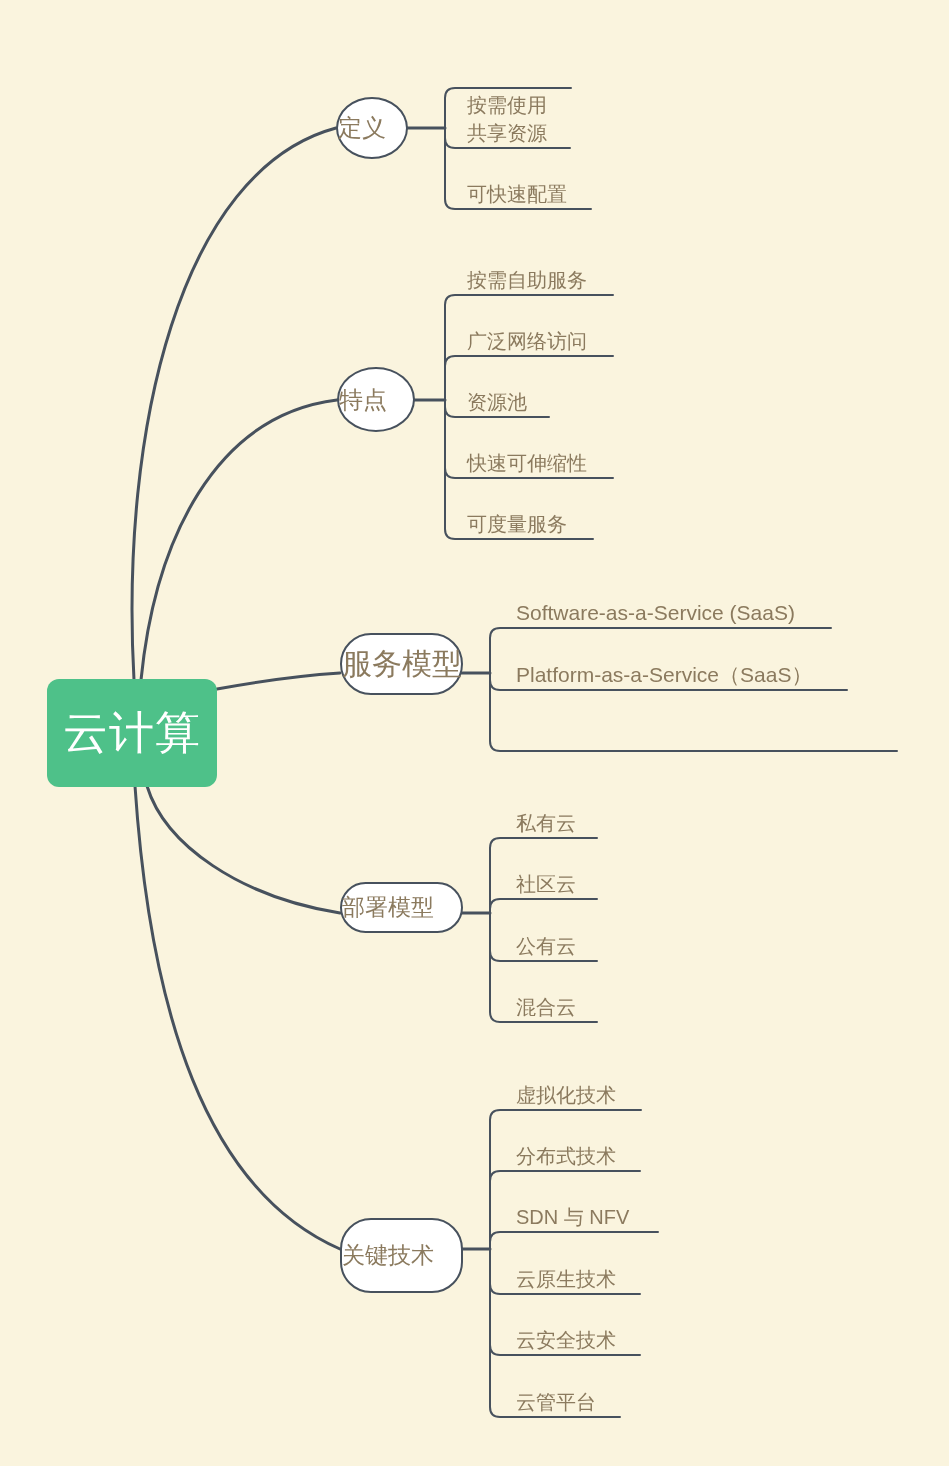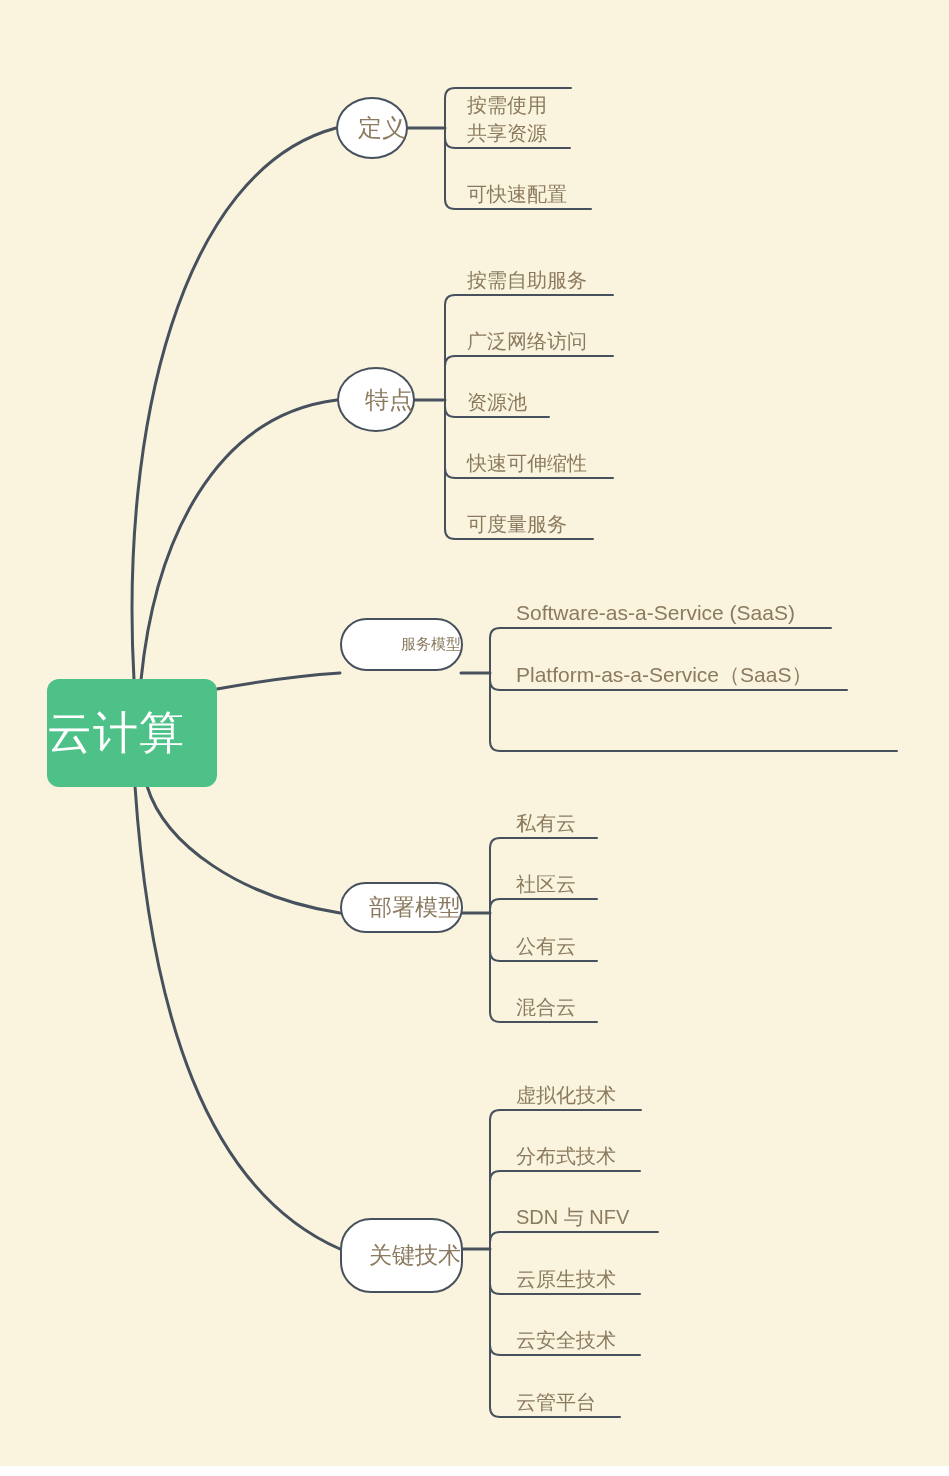--- a/index.html
+++ b/index.html
@@ -6,36 +6,36 @@
   body{font-family:"Liberation Sans","DejaVu Sans",sans-serif;}
   .canvas{
     position:relative;
     width:949px;height:1476px;
     background:#FAF4DE;
     overflow:hidden;
   }
   .wires{position:absolute;left:0;top:0;}
   .node{
     position:absolute;
-    display:flex;align-items:center;justify-content:flex-end;
+    display:flex;align-items:center;justify-content:flex-start;
     background:#FFFFFF;
     border:2px solid #47515D;
     color:#8B7A5E;
     box-sizing:border-box;
     cursor:pointer;
   }
   .node.round{border-radius:50%;}
   .node.stadium{border-radius:31px;}
   .node-label{white-space:nowrap;}
   .root-node{
     position:absolute;left:47px;top:679px;
     width:170px;height:108px;
     background:#4EC189;
     border-radius:12px;
-    display:flex;align-items:center;
+    display:flex;align-items:center;justify-content:center;
     color:#FFFFFF;
     font-size:45px;
     letter-spacing:1px;
     cursor:pointer;
   }
   .leaf{
     position:absolute;
     color:#8B7A5E;
     font-size:20px;
     line-height:26px;
@@ -102,21 +102,21 @@
   <div class="root-node">
     <span class="node-label">云计算</span>
   </div>
 
   <div class="node round" style="left:336px;top:97px;width:72px;height:62px;font-size:24px;">
     <span class="node-label">定义</span>
   </div>
   <div class="node round" style="left:337px;top:367px;width:78px;height:65px;font-size:24px;">
     <span class="node-label">特点</span>
   </div>
-  <div class="node stadium" style="left:340px;top:618px;width:123px;height:53px;font-size:15px;">
+  <div class="node stadium" style="left:340px;top:633px;width:123px;height:62px;font-size:30px;">
     <span class="node-label">服务模型</span>
   </div>
   <div class="node stadium" style="left:340px;top:882px;width:123px;height:51px;font-size:23px;">
     <span class="node-label">部署模型</span>
   </div>
   <div class="node stadium" style="left:340px;top:1218px;width:123px;height:75px;font-size:23px;">
     <span class="node-label">关键技术</span>
   </div>
 
   <div class="leaf b1" style="top:60px;margin-top:32px;">按需使用</div>

